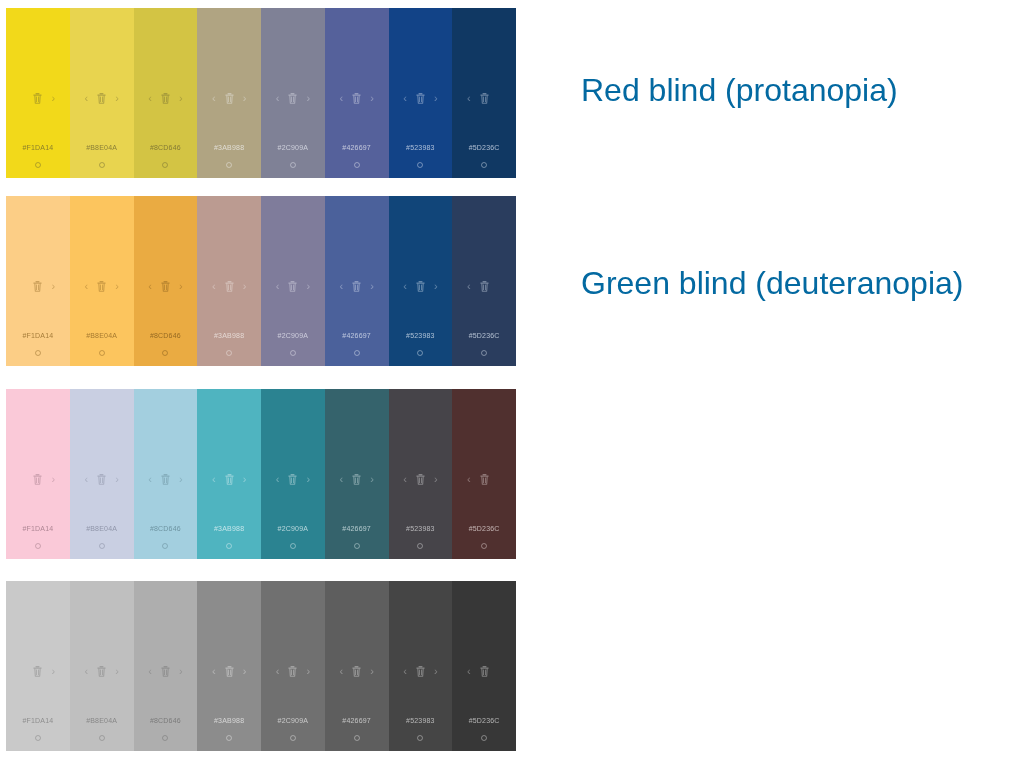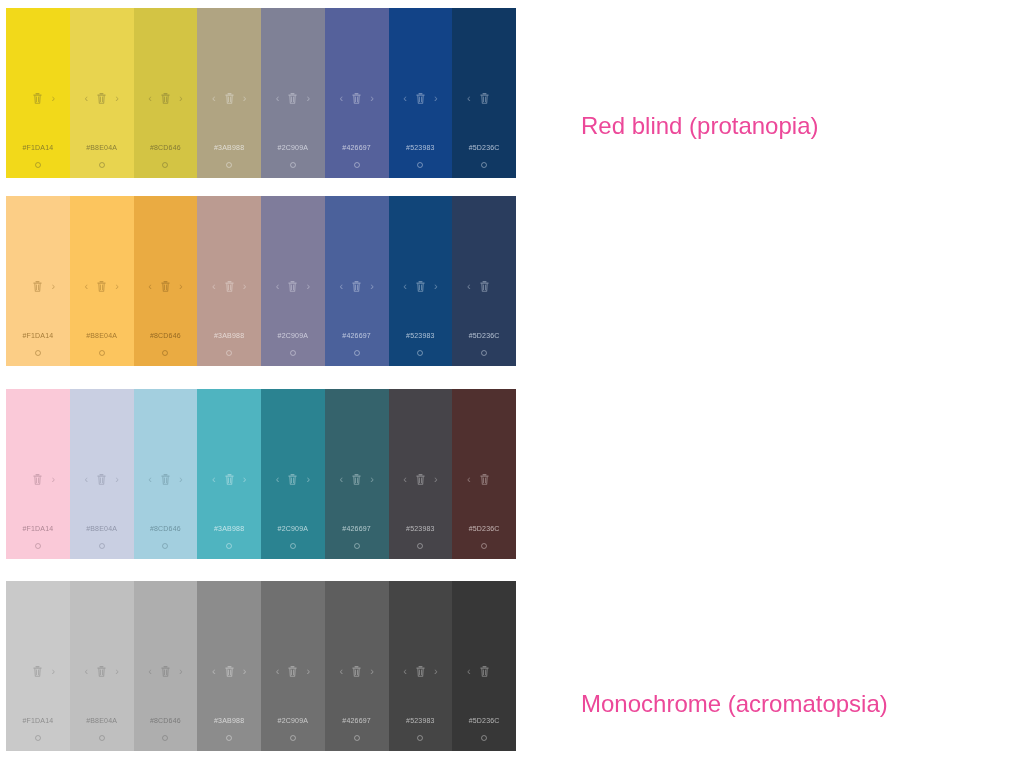--- a/index.html
+++ b/index.html
@@ -91,26 +91,25 @@
     height: 6px;
     border-radius: 50%;
     border: 1px solid currentColor;
     opacity: 0.45;
     box-sizing: border-box;
   }
 
   .row-label {
     position: absolute;
     left: 581px;
-    font-size: 24px;
-    color: #ec4899;
+    font-size: 32px;
+    color: #0369a1;
     font-family: "Liberation Sans", sans-serif;
     white-space: nowrap;
     line-height: 1;
-    margin-top: 40px;
   }
   .row-label.r0 { top: 74px; }
   .row-label.r1 { top: 267px; }
   .row-label.r2 { top: 460px; }
   .row-label.r3 { top: 652px; }
 </style>
 </head>
 <body>
 
 <div id="page">
@@ -338,20 +337,21 @@
               <path d="M3 0.6h3M0.8 2.1h7.4M1.8 2.1l0.5 8.2h4.4l0.5-8.2" fill="none" stroke="currentColor" stroke-width="1.05" stroke-linecap="round" stroke-linejoin="round"></path>
               <path d="M3.5 4v4.7M5.5 4v4.7" fill="none" stroke="currentColor" stroke-width="0.9" stroke-linecap="round"></path>
             </svg>
           </span>
           <span class="chev hidden">›</span>
         </div>
         <div class="hexlabel">#5D236C</div>
         <div class="dot-icon"></div>
       </div>
     </div>
+  <div class="row-label r1">Green blind (deuteranopia)</div>
 
   <div class="sim-row r2">
       <div class="swatch" style="background: rgb(250, 201, 216); color: rgb(150, 112, 126);">
         <div class="swatch-controls">
           <span class="chev hidden">‹</span>
           <span class="trash-icon">
             <svg viewBox="0 0 9 11" xmlns="http://www.w3.org/2000/svg">
               <path d="M3 0.6h3M0.8 2.1h7.4M1.8 2.1l0.5 8.2h4.4l0.5-8.2" fill="none" stroke="currentColor" stroke-width="1.05" stroke-linecap="round" stroke-linejoin="round"></path>
               <path d="M3.5 4v4.7M5.5 4v4.7" fill="none" stroke="currentColor" stroke-width="0.9" stroke-linecap="round"></path>
             </svg>
@@ -568,15 +568,14 @@
               <path d="M3 0.6h3M0.8 2.1h7.4M1.8 2.1l0.5 8.2h4.4l0.5-8.2" fill="none" stroke="currentColor" stroke-width="1.05" stroke-linecap="round" stroke-linejoin="round"></path>
               <path d="M3.5 4v4.7M5.5 4v4.7" fill="none" stroke="currentColor" stroke-width="0.9" stroke-linecap="round"></path>
             </svg>
           </span>
           <span class="chev hidden">›</span>
         </div>
         <div class="hexlabel">#5D236C</div>
         <div class="dot-icon"></div>
       </div>
     </div>
-  <div class="row-label r3">Monochrome (acromatopsia)</div>
 
 </div>
 
 </body></html>

